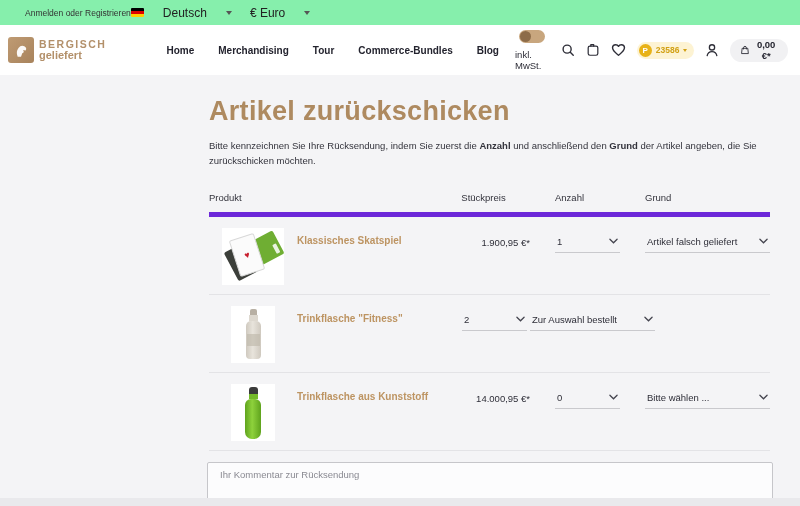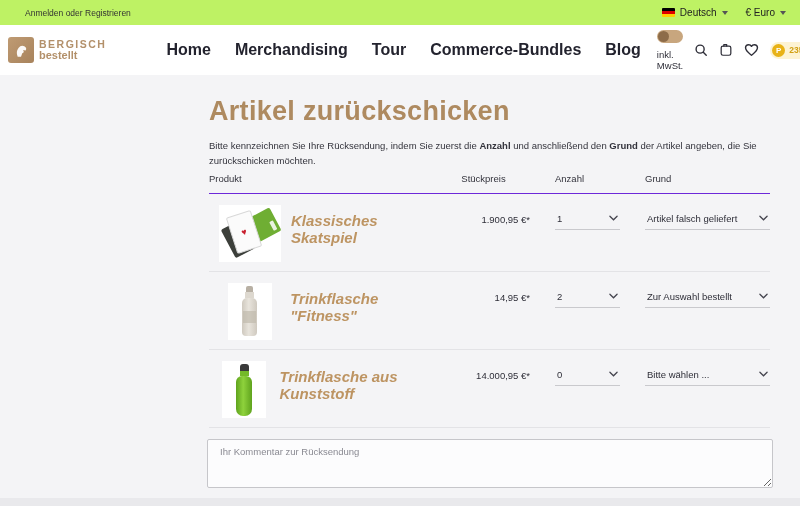--- a/index.html
+++ b/index.html
@@ -6,69 +6,69 @@
   html,body { width:800px; height:506px; }
   body {
     font-family:"Liberation Sans", sans-serif;
     background:#ffffff;
     color:#2e2e38;
     overflow:hidden;
     position:relative;
   }
   
   .topbar {
-    height:25px; background:#bef264;
-    display:flex; align-items:center; justify-content:space-between;
+    height:25px; background:#86efac;
+    display:flex; align-items:center; 
     padding:0 14px 0 25px;
   }
   .login-link { font-size:8.5px; color:#333; text-decoration:none; cursor:pointer; }
   .topbar-right { display:flex; align-items:center; gap:18px; }
-  .lang-sel, .cur-sel { display:flex; align-items:center; gap:5px; font-size:10px; color:#222; cursor:pointer; }
+  .lang-sel, .cur-sel { display:flex; align-items:center; gap:19px; font-size:12px; color:#222; cursor:pointer; }
   .flag-de { width:13px; height:9px; background:linear-gradient(#000 0 33%, #dd0000 33% 66%, #ffce00 66% 100%); border-radius:1px; }
   .caret { width:0; height:0; border-left:3px solid transparent; border-right:3px solid transparent; border-top:4px solid #555; }
   
   .header {
     height:50px; background:#fff;
     display:flex; align-items:center;
     padding:0 12px 0 8px;
   }
   .brand { display:flex; align-items:center; gap:5px; cursor:pointer; }
   .brand-icon { width:26px; height:26px; border-radius:3px; background:linear-gradient(135deg,#bf9b73,#a8835c); display:flex; align-items:center; justify-content:center; }
   .brand-text { line-height:1.05; color:#b3906a; }
   .brand-l1 { font-size:10.5px; letter-spacing:1.5px; font-weight:700; }
   .brand-l2 { font-size:11px; font-weight:700; }
   .nav { display:flex; align-items:center; gap:24px; margin-left:60px; }
-  .nav-item { font-size:16px; font-weight:700; color:#23232e; cursor:pointer; white-space:nowrap; }
+  .nav-item { font-size:10px; font-weight:700; color:#23232e; cursor:pointer; white-space:nowrap; }
   .header-right { display:flex; align-items:center; gap:11px; margin-left:16px; }
   .vat-toggle { display:flex; align-items:center; gap:6px; cursor:pointer;flex-direction:column; }
   .toggle-track { width:26px; height:13px; border-radius:7px; background:#c8a67e; position:relative; }
   .toggle-knob { width:11px; height:11px; border-radius:50%; background:#8d6c49; position:absolute; top:1px; left:1px; }
   .vat-label { font-size:9.5px; color:#2e2e38; }
   .hicon { display:flex; align-items:center; justify-content:center; cursor:pointer; color:#2e2e38; }
   .points-badge { display:flex; align-items:center; gap:4px; background:#fdf3d3; border-radius:9px; height:17px; padding:0 7px 0 2px; cursor:pointer; }
   .points-circle { width:13px; height:13px; border-radius:50%; background:#e8b217; color:#fff; font-size:8px; font-weight:700; display:flex; align-items:center; justify-content:center; }
   .points-value { font-size:8.5px; font-weight:700; color:#d2a013; }
   .points-caret { border-top-color:#d2a013; border-left-width:2.5px; border-right-width:2.5px; border-top-width:3.5px; }
   .cart-btn { display:flex; align-items:center; gap:6px; background:#f1f1f3; border-radius:12px; height:23px; padding:0 11px; cursor:pointer; border:none; }
   .cart-total { font-size:9.5px; font-weight:700; color:#23232e; }
   
   .main-bg { position:absolute; top:75px; left:0; right:0; bottom:0; background:#f4f4f6; }
   .content { position:absolute; top:75px; left:209px; width:561px; }
   .page-title { margin-top:21px; font-size:27px; font-weight:700; letter-spacing:.3px; color:#ae8a60; }
   .intro { margin-top:12px; font-size:9.5px; line-height:1.55; color:#33333c; }
   .intro b { font-weight:700; }
   
   .tbl-grid { display:grid; grid-template-columns:228px 93px 115px 125px; }
-  .tbl-head { margin-top:5px; padding-bottom:9px; border-bottom:1px solid #6d28d9; font-size:9.5px; color:#33333c; }
+  .tbl-head { margin-top:24px; padding-bottom:9px; border-bottom:5px solid #6d28d9; font-size:9.5px; color:#33333c; }
   .th-price { text-align:center; }
   .th-qty { padding-left:25px; }
   .tbl-row { border-bottom:1px solid #e3e3e6; min-height:64px; padding:9px 0; }
   .cell-product { display:flex; align-items:flex-start; }
   .img-wrap { width:88px; display:flex; justify-content:center; }
-  .prod-name { margin-top:9px; font-size:15px; font-weight:700; color:#bd9462; cursor:pointer;font-style:italic; }
+  .prod-name { margin-top:9px; font-size:10px; font-weight:700; color:#bd9462; cursor:pointer; }
   .cell-price { text-align:right; font-size:9.5px; color:#2e2e38; padding-top:11px; }
   .cell-qty { padding-left:25px; }
   .select { display:flex; align-items:center; justify-content:space-between; height:21px; margin-top:6px; border-bottom:1px solid #c9c9cd; cursor:pointer; font-size:9.5px; color:#2e2e38; padding:0 2px 2px 2px; }
   .sel-qty { width:65px; }
   .sel-reason { width:125px; }
   .chev { flex:0 0 auto; }
   
   .pimg { background:#fff; position:relative; overflow:hidden; margin-top:2px; }
   .pimg-cards { width:62px; height:57px; }
   .card { position:absolute; border-radius:2px; }
@@ -110,21 +110,21 @@
 
 <div class="header">
   <div class="brand">
     <span class="brand-icon">
       <svg width="20" height="20" viewBox="0 0 24 24">
           <path d="M8 20 Q5.5 14 9 9.5 Q12 5.5 16 7.5 Q19.5 9.5 17.5 12.5 L14.5 12 Q16.5 15 13.5 16 L12 20 Z" fill="#ffffff" opacity="0.95"></path>
         </svg>
     </span>
     <span class="brand-text">
       <div class="brand-l1">BERGISCH</div>
-      <div class="brand-l2">bestellt</div>
+      <div class="brand-l2">geliefert</div>
     </span>
   </div>
 
   <nav class="nav">
     <span class="nav-item">Home</span>
     <span class="nav-item">Merchandising</span>
     <span class="nav-item">Tour</span>
     <span class="nav-item">Commerce-Bundles</span>
     <span class="nav-item">Blog</span>
   </nav>
@@ -228,21 +228,20 @@
     <div class="cell-product">
       <span class="img-wrap">
         <span class="pimg pimg-bottle">
           <span class="b-cap-w"></span>
           <span class="b-neck-w"></span>
           <span class="b-body-w"></span>
         </span>
       </span>
       <span class="prod-name">Trinkflasche "Fitness"</span>
     </div>
-    <div class="cell-price">14,95 €*</div>
     <div class="cell-qty">
       <div class="select sel-qty">
         <span>2</span>
         <svg class="chev" width="9" height="6" viewBox="0 0 10 6" fill="none" stroke="#44444e" stroke-width="1.4" stroke-linecap="round">
             <path d="M1 1 L5 5 L9 1"></path>
           </svg>
       </div>
     </div>
     <div class="cell-reason">
       <div class="select sel-reason">

